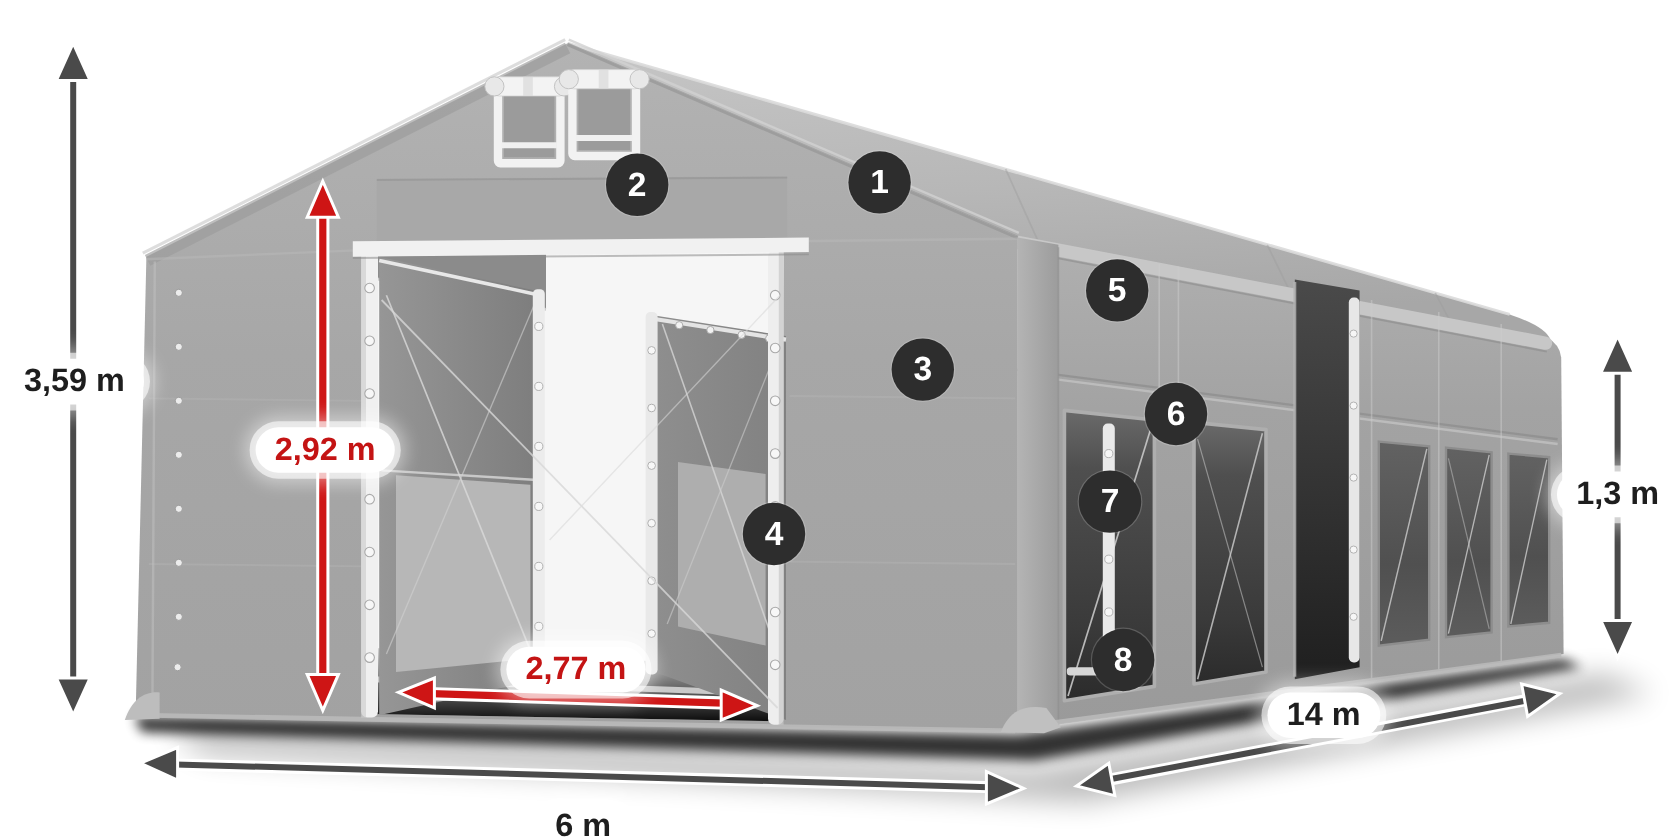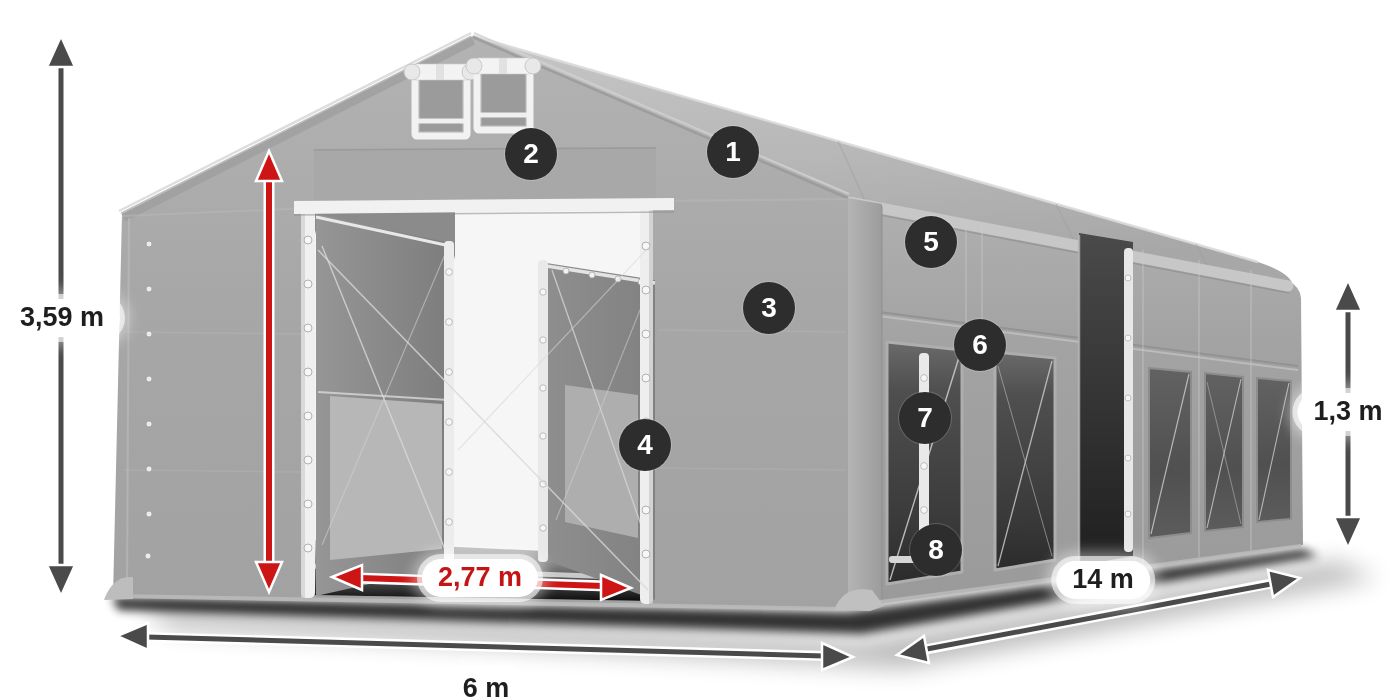--- a/index.html
+++ b/index.html
@@ -366,18 +366,19 @@
   <div class="callout" style="left:707px;top:126px;">1</div>
   <div class="callout" style="left:505px;top:128px;">2</div>
   <div class="callout" style="left:743px;top:282px;">3</div>
   <div class="callout" style="left:619px;top:419px;">4</div>
   <div class="callout" style="left:905px;top:216px;">5</div>
   <div class="callout" style="left:954px;top:319px;">6</div>
   <div class="callout" style="left:899px;top:392px;">7</div>
   <div class="callout" style="left:910px;top:524px;">8</div>
 
   <div class="dim-label" style="left:62px;top:318px;text-align:right;">3,59 m</div>
-  <div class="dim-label red" style="left:480px;top:578px;">2,77 m</div>
+  <div class="dim-label red" style="left:271px;top:375px;">2,92 m</div>
+  <div class="dim-label red" style="left:480px;top:558px;">2,77 m</div>
   <div class="dim-label" style="left:486px;top:645px;margin-top:44px;">6 m</div>
-  <div class="dim-label" style="left:1103px;top:580px;">14 m</div>
+  <div class="dim-label" style="left:1103px;top:596px;">14 m</div>
   <div class="dim-label" style="left:1348px;top:412px;">1,3 m</div>
 
 </div>
 
 </body></html>

